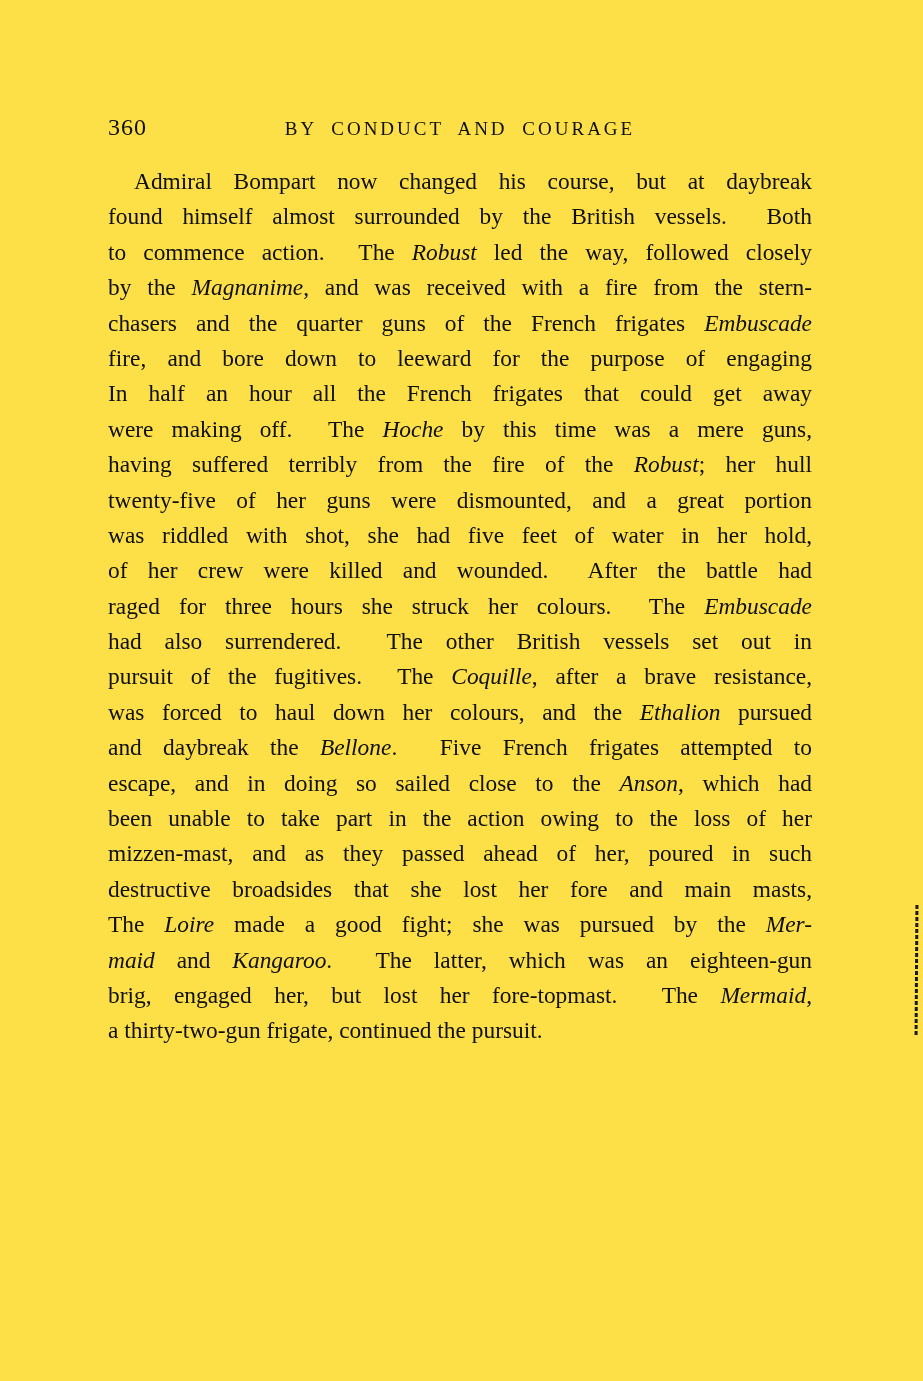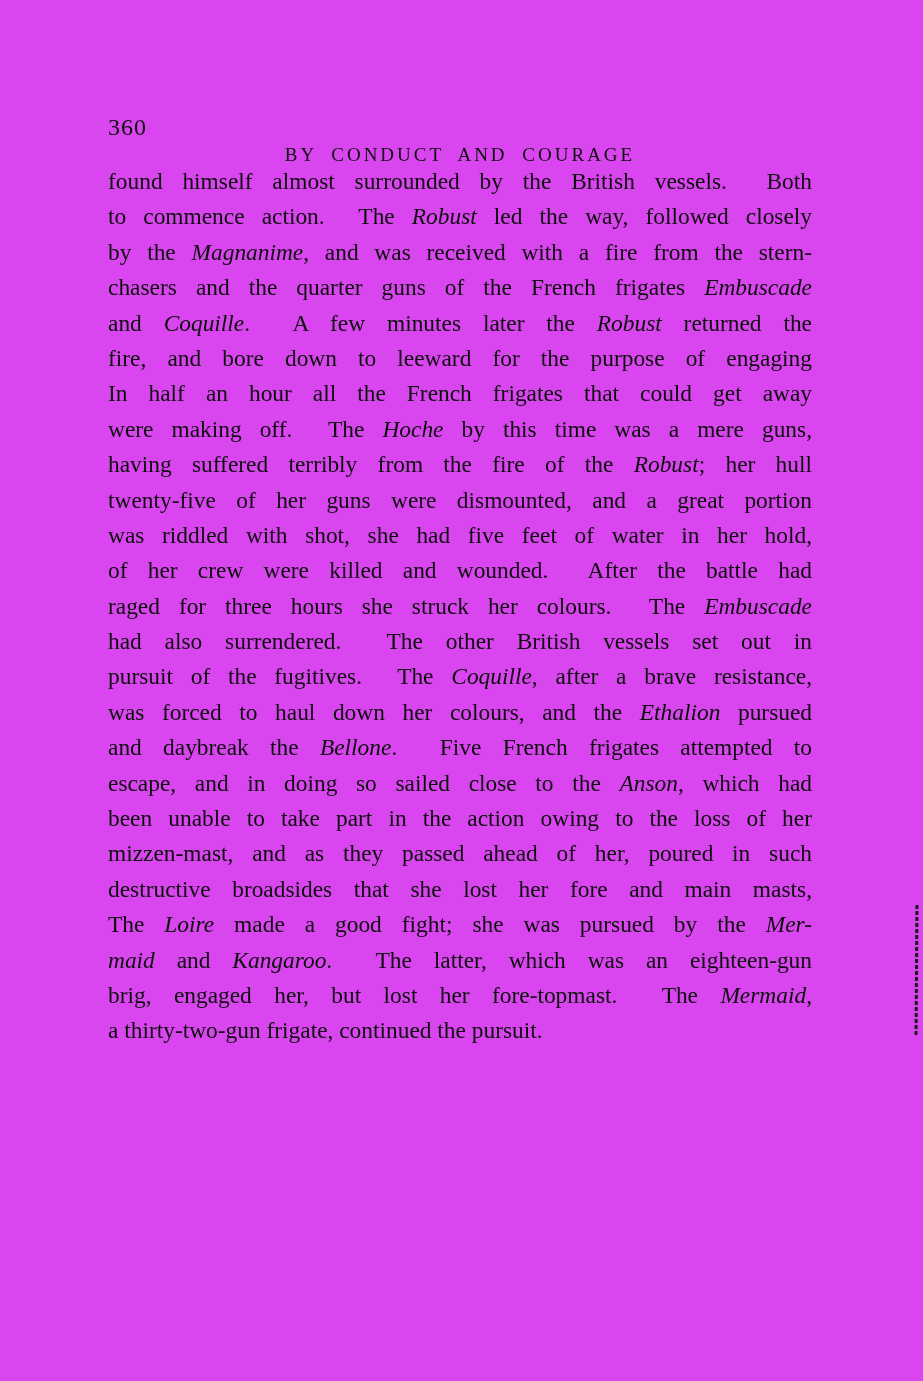--- a/index.html
+++ b/index.html
@@ -4,42 +4,41 @@
 <style>
   html, body { margin: 0; padding: 0; }
   body {
     width: 923px; height: 1381px;
     background: #ffffff;
     font-family: "Liberation Serif", serif;
   }
   .page {
     position: relative;
     width: 923px; height: 1381px;
-    background: #d946ef;
+    background: #fde047;
     color: #0f0f0f;
     overflow: hidden;
     font-family: Liberation Serif, serif;
   }
   .header-row {
     position: absolute;
     left: 108px; top: 114px;
     width: 704px; height: 30px;
   }
   .page-number {
     position: absolute; left: 0; top: 0;
     font-size: 24px;
     letter-spacing: 1px;
   }
   .running-title {
     text-align: center;
     font-size: 19px;
     letter-spacing: 3px;
     word-spacing: 7px;
     padding-top: 4px;
-    margin-top: 26px;
   }
   .body-text {
     position: absolute;
     left: 108px; top: 164px;
     width: 704px;
     font-size: 23.4px;
     line-height: 35.4px;
   }
   .line {
     text-align: justify;
@@ -66,25 +65,25 @@
 <body>
 
 <div class="page">
 
   <div class="header-row">
     <span class="page-number">360</span>
     <div class="running-title">BY CONDUCT AND COURAGE</div>
   </div>
 
   <div class="body-text">
+      <div class="line indent"><span>Admiral Bompart now changed his course, but at daybreak</span></div>
       <div class="line"><span>found himself almost surrounded by the British vessels.&nbsp; Both</span></div>
       <div class="line"><span>to commence action.&nbsp; The </span><span class="it">Robust</span><span> led the way, followed closely</span></div>
       <div class="line"><span>by the </span><span class="it">Magnanime</span><span>, and was received with a fire from the stern-</span></div>
       <div class="line"><span>chasers and the quarter guns of the French frigates </span><span class="it">Embuscade</span></div>
-      <div class="line"><span>and </span><span class="it">Coquille</span><span>.&nbsp; A few minutes later the </span><span class="it">Robust</span><span> returned the</span></div>
       <div class="line"><span>fire, and bore down to leeward for the purpose of engaging</span></div>
       <div class="line"><span>In half an hour all the French frigates that could get away</span></div>
       <div class="line"><span>were making off.&nbsp; The </span><span class="it">Hoche</span><span> by this time was a mere guns,</span></div>
       <div class="line"><span>having suffered terribly from the fire of the </span><span class="it">Robust</span><span>; her hull</span></div>
       <div class="line"><span>twenty-five of her guns were dismounted, and a great portion</span></div>
       <div class="line"><span>was riddled with shot, she had five feet of water in her hold,</span></div>
       <div class="line"><span>of her crew were killed and wounded.&nbsp; After the battle had</span></div>
       <div class="line"><span>raged for three hours she struck her colours.&nbsp; The </span><span class="it">Embuscade</span></div>
       <div class="line"><span>had also surrendered.&nbsp; The other British vessels set out in</span></div>
       <div class="line"><span>pursuit of the fugitives.&nbsp; The </span><span class="it">Coquille</span><span>, after a brave resistance,</span></div>

